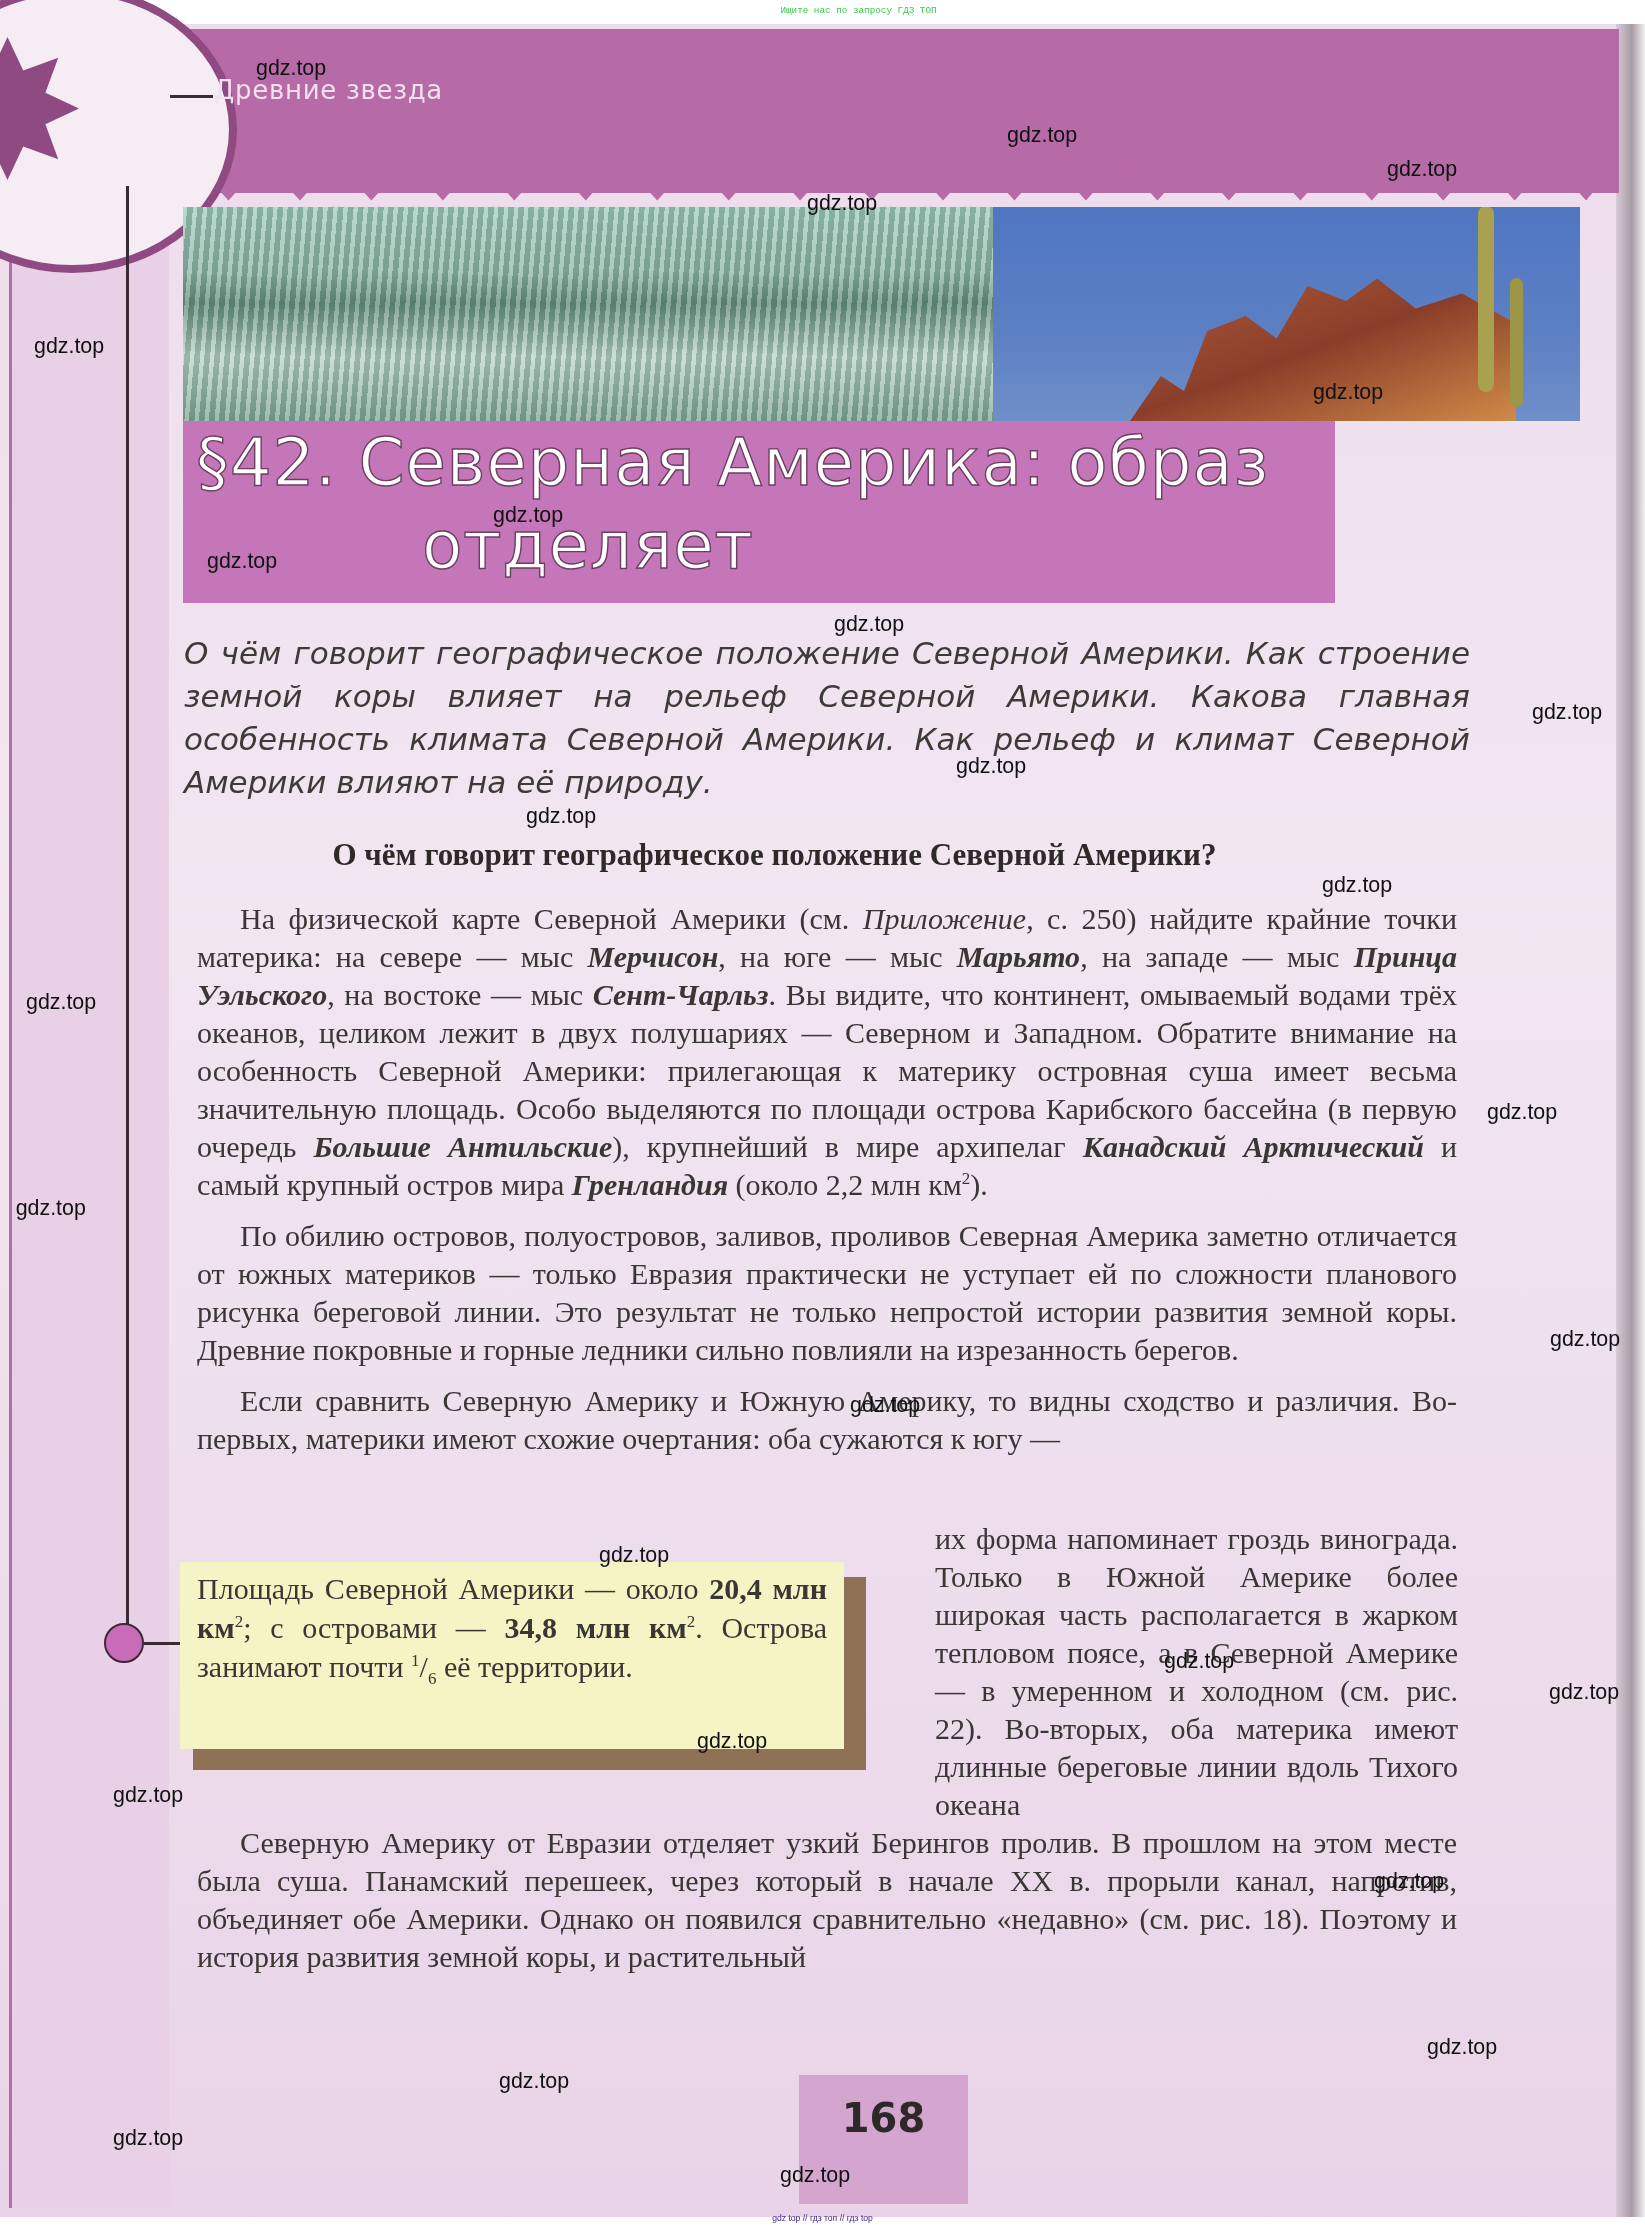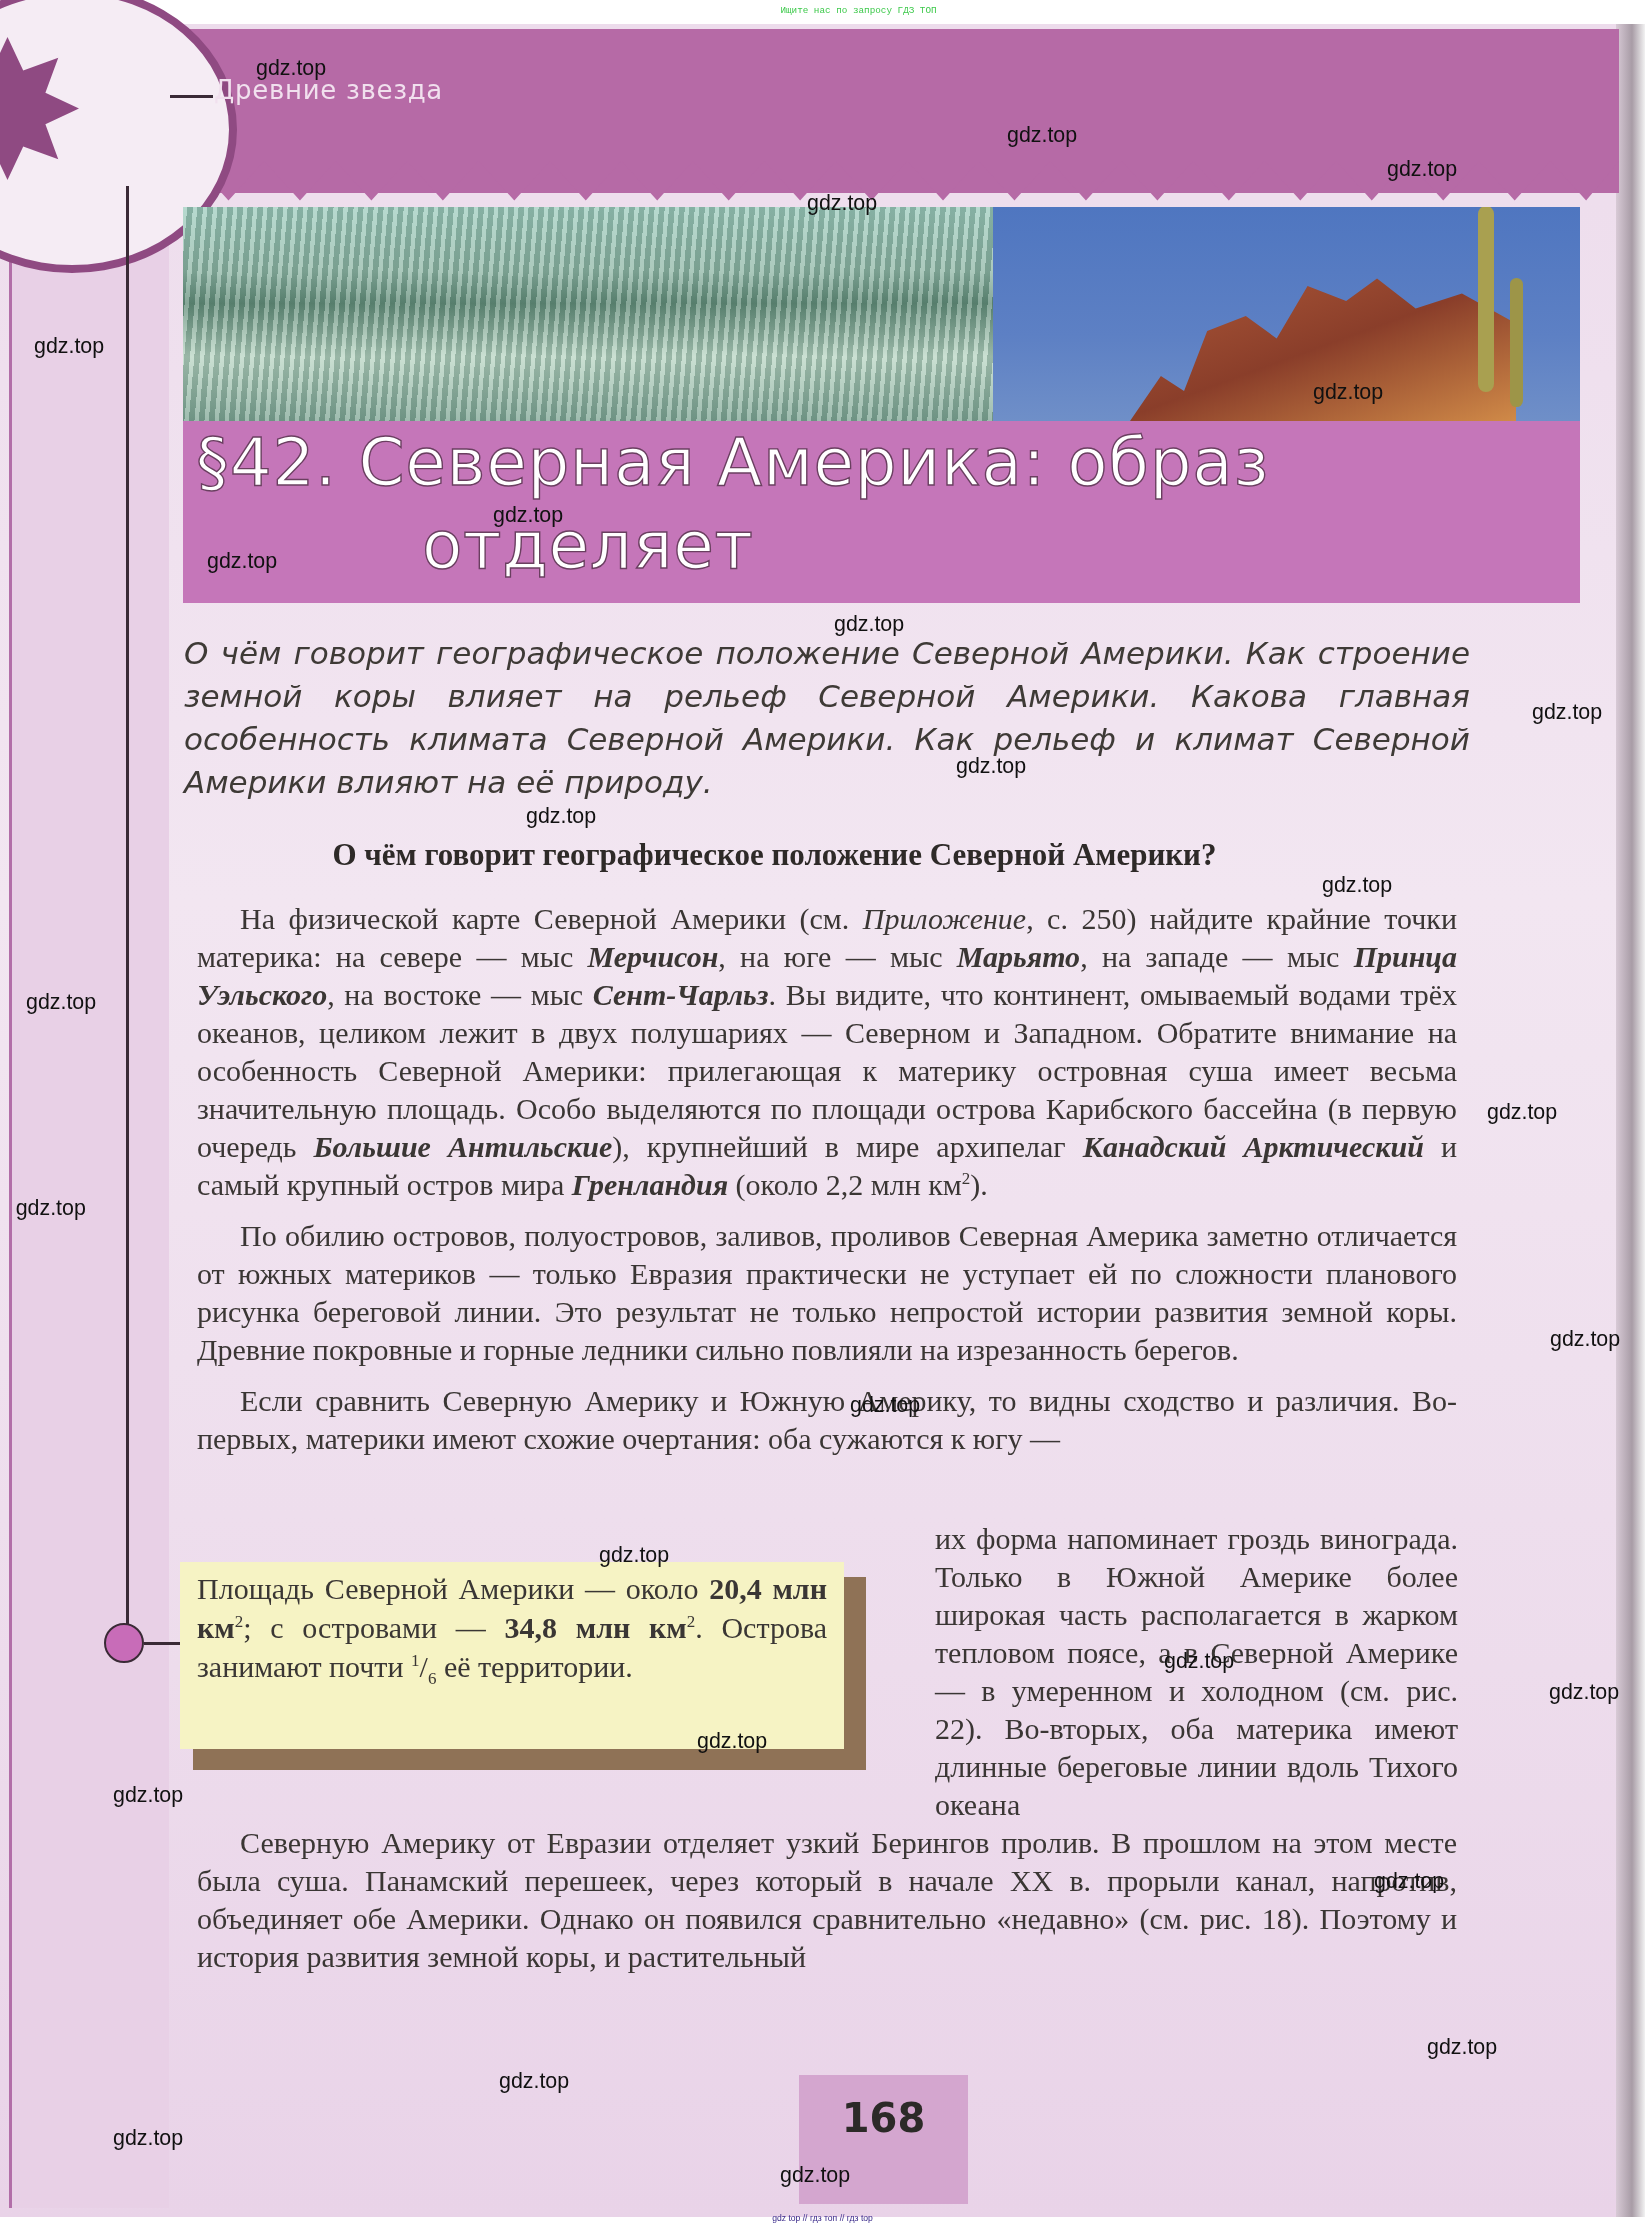--- a/index.html
+++ b/index.html
@@ -64,21 +64,21 @@
   .rock {
     position:absolute; right:64px; bottom:0; width:386px; height:150px;
     background:linear-gradient(160deg,#b05a3a 0%,#8a3e2a 50%,#d08a48 100%);
     clip-path:polygon(0 100%,8% 70%,14% 80%,20% 40%,30% 30%,38% 45%,46% 10%,56% 20%,64% 5%,74% 25%,86% 15%,100% 35%,100% 100%);
   }
   .cactus1 { position:absolute; right:86px; bottom:29px; width:15.7px; height:186px; background:#a9a050; border-radius:7.9px; }
   .cactus2 { position:absolute; right:57px; bottom:14.3px; width:13px; height:129px; background:#9d9548; border-radius:6.4px; }
 
   
   .title-band {
-    position:absolute; left:183px; top:421px; width:1397px; height:182px;
+    position:absolute; left:183px; top:421px; width:1152px; height:182px;
     background:#c576b9;
   }
   .title-line {
     position:absolute; left:13px; font-family:"DejaVu Sans", sans-serif;
     color:#ffffff; font-weight:normal; -webkit-text-stroke:1.4px #6a3f60; letter-spacing:0.7px;
   }
   .title-l1 { top:2.9px; font-size:66px; }
   .title-l2 { top:86px; left:239px; font-size:66px; }
 
   

